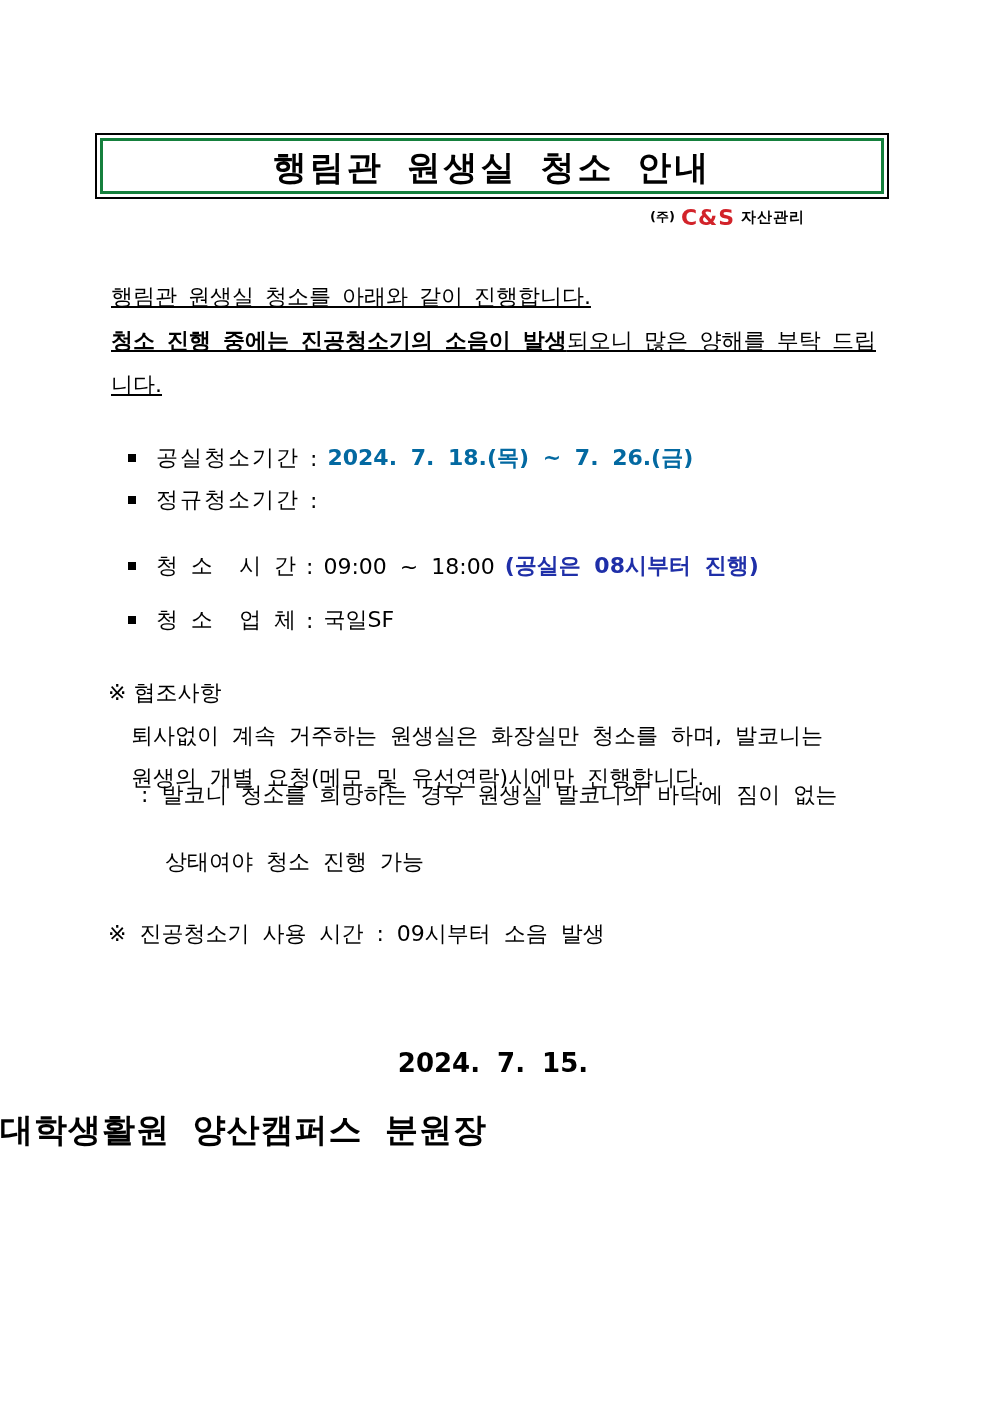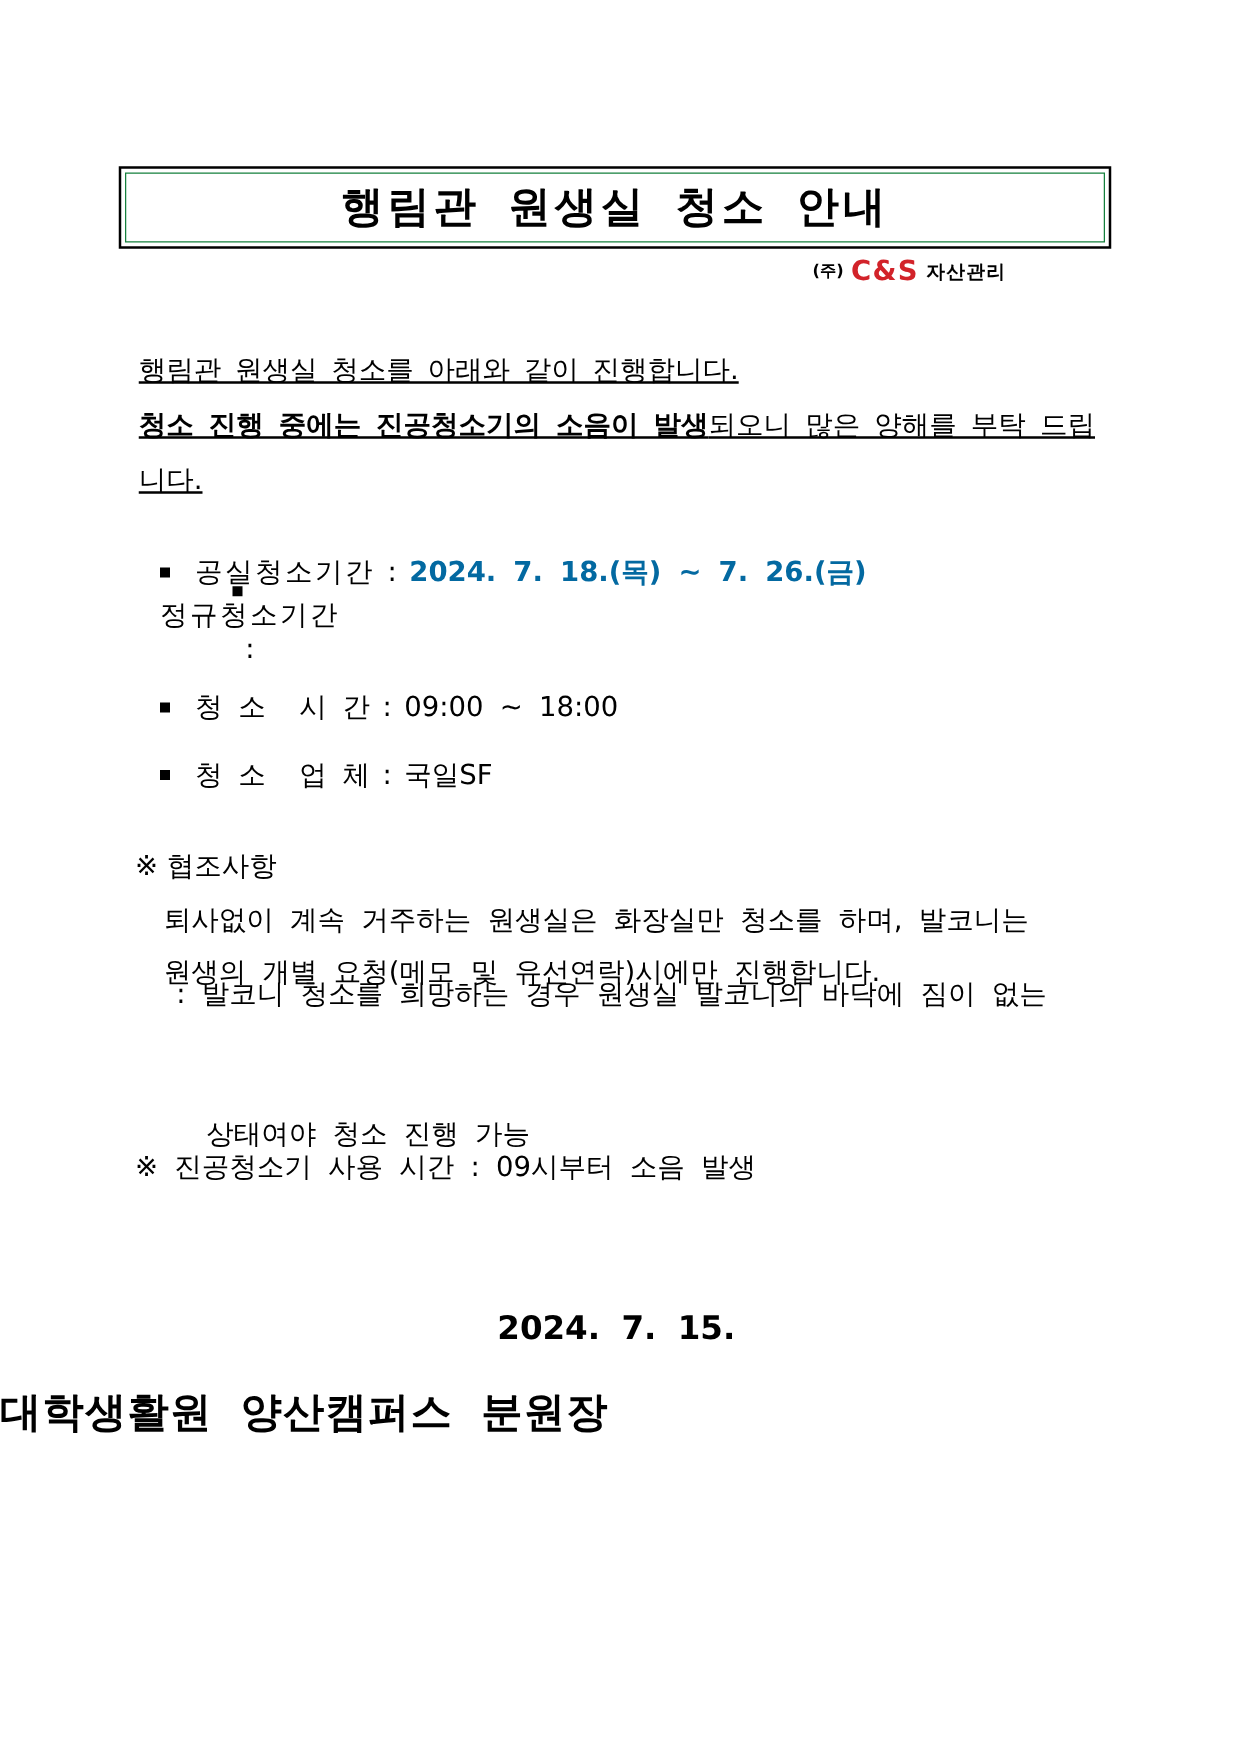--- a/index.html
+++ b/index.html
@@ -6,22 +6,22 @@
     body {
       width: 992px; height: 1403px; position: relative; overflow: hidden;
       font-family: "DejaVu Sans", "Liberation Sans", sans-serif; color: #000;
     }
     .title-box {
       position: absolute; left: 95px; top: 133px; width: 790px; height: 62px;
       border: 2px solid #000; box-sizing: content-box;
     }
     .title-inner {
       position: absolute; left: 3px; top: 3px; right: 3px; bottom: 3px;
-      border: 1px solid #15803d;
-      display: flex; align-items: center; justify-content: center;
+      border: 3px solid #15803d;
+      display: flex; align-items: flex-end; justify-content: center;
     }
     .title-text {
       font-size: 34px; font-weight: bold; letter-spacing: 3px; word-spacing: 8px;
       white-space: nowrap;
     }
     .logo {
       position: absolute; left: 650px; top: 206px; height: 22px;
       display: flex; align-items: center; gap: 6px; white-space: nowrap;
     }
     .logo-corp { font-size: 13px; font-weight: bold; }
@@ -76,52 +76,53 @@
 <div class="para" style="top:275px;">행림관 원생실 청소를 아래와 같이 진행합니다.</div>
 <div class="para" style="top:319px;"><span class="bold">청소 진행 중에는 진공청소기의 소음이 발생</span><span>되오니 많은 양해를 부탁 드립니다.</span></div>
 
 <div class="bullet-row" style="top:443px;">
   <span class="bullet-sq"></span>
   <span class="label">공실청소기간</span>
   <span class="colon">:</span>
   <span class="red">2024. 7. 18.(목) ~ 7. 26.(금)</span>
 </div>
 
-<div class="bullet-row" style="top:469px;flex-direction:column;">
+<div class="bullet-row" style="top:485px;">
   <span class="bullet-sq"></span>
   <span class="label">정규청소기간</span>
   <span class="colon">:</span>
 </div>
 
 <div class="bullet-row" style="top:551px;">
   <span class="bullet-sq"></span>
   <span class="label-spaced">
     <span>청</span>
     <span>소</span>
     <span style="margin-left:14px;">시</span>
     <span>간</span>
   </span>
   <span class="colon">:</span>
   <span class="val">09:00 ~ 18:00</span>
+  <span class="blue">(공실은 08시부터 진행)</span>
 </div>
 
 <div class="bullet-row" style="top:605px;">
   <span class="bullet-sq"></span>
   <span class="label-spaced">
     <span>청</span>
     <span>소</span>
     <span style="margin-left:14px;">업</span>
     <span>체</span>
   </span>
   <span class="colon">:</span>
   <span class="val">국일SF</span>
 </div>
 
 <div class="note-head">※ 협조사항</div>
 <div class="note-line" style="left:131px; top:721px;text-align:center;">퇴사없이 계속 거주하는 원생실은 화장실만 청소를 하며, 발코니는</div>
 <div class="note-line" style="left:131px; top:763px;">원생의 개별 요청(메모 및 유선연락)시에만 진행합니다.</div>
 <div class="note-line" style="left:141px; top:780px;">: 발코니 청소를 희망하는 경우 원생실 발코니의 바닥에 짐이 없는</div>
-<div class="note-line" style="left:165px; top:892px;">상태여야 청소 진행 가능</div>
+<div class="note-line" style="left:165px; top:847px;">상태여야 청소 진행 가능</div>
 
 <div class="note-line" style="left:108px; top:919px;">※ 진공청소기 사용 시간 : 09시부터 소음 발생</div>
 
 <div class="footer-date">2024. 7. 15.</div>
 <div class="footer-org">대학생활원 양산캠퍼스 분원장</div>
 
 </body></html>

